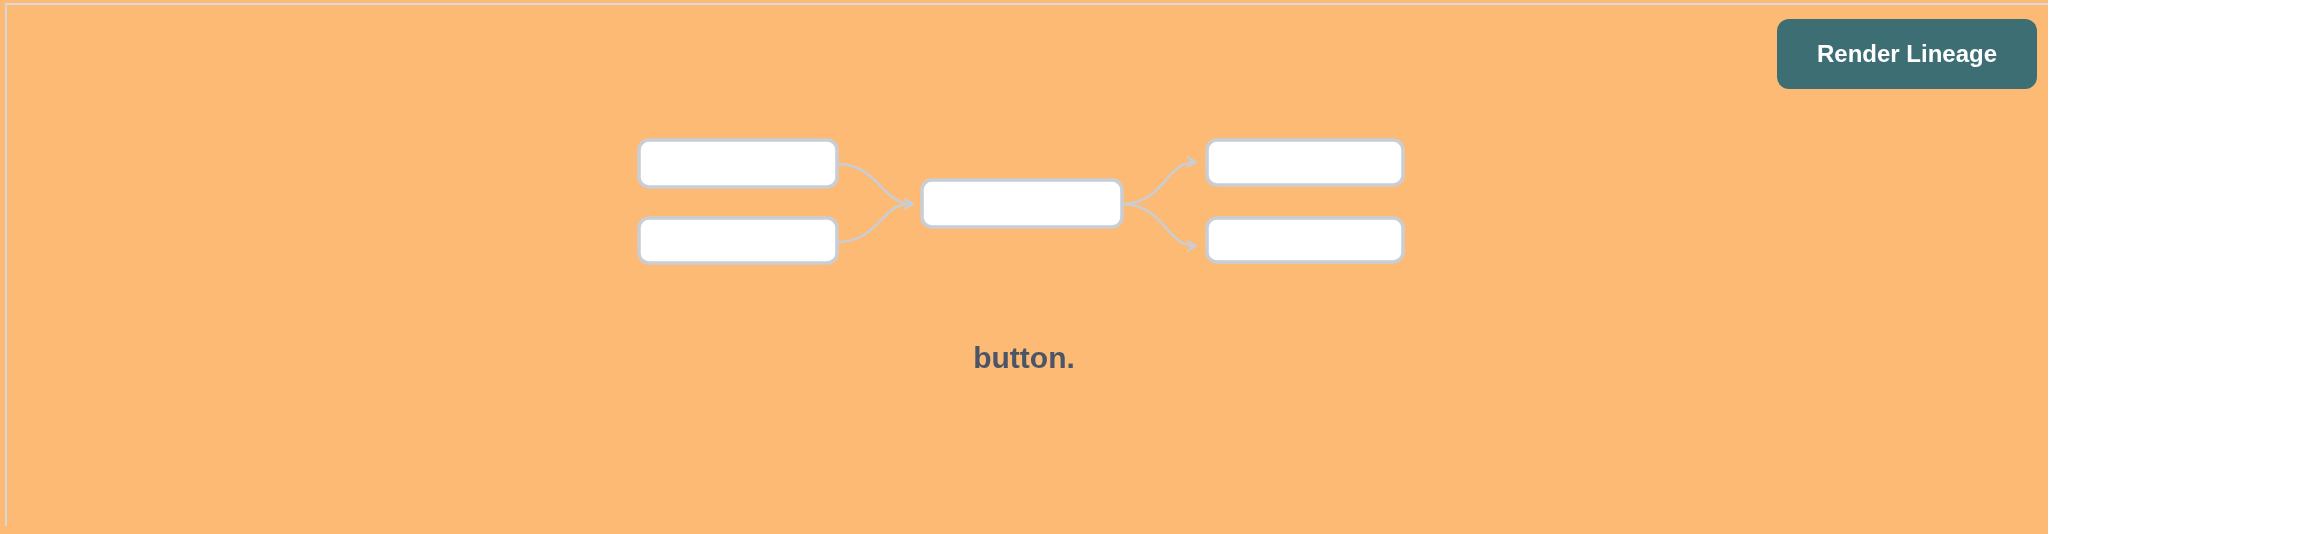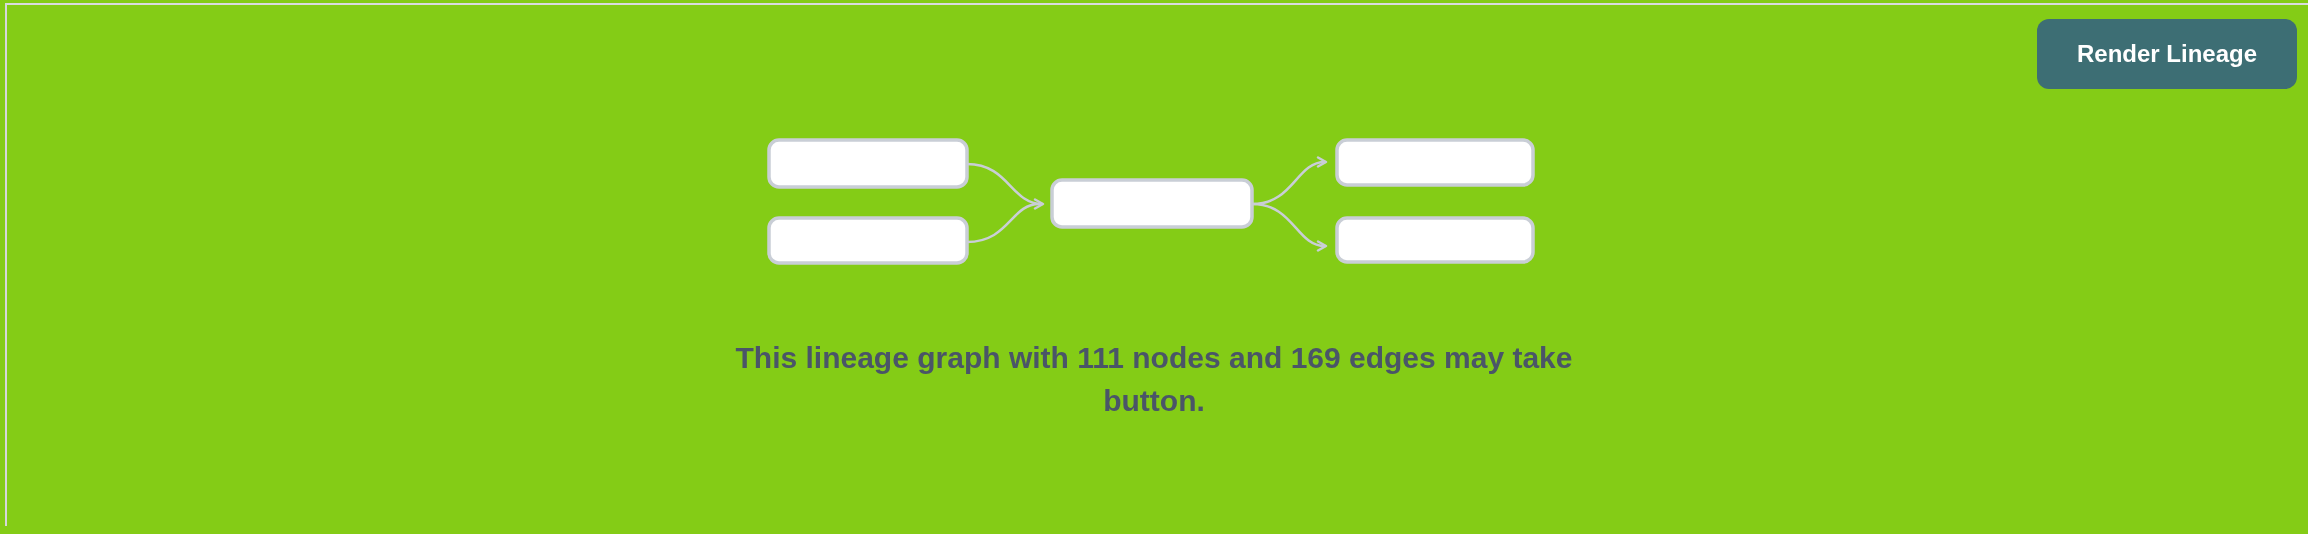--- a/index.html
+++ b/index.html
@@ -4,22 +4,22 @@
 <style>
   * { margin: 0; padding: 0; box-sizing: border-box; }
   html, body {
     width: 2308px; height: 534px;
     background: #ffffff;
     font-family: "Liberation Sans", sans-serif;
     overflow: hidden;
   }
   .panel {
     position: relative;
-    width: 2308px; height: 534px;
-    background: #84cc16;
+    width: 2048px; height: 534px;
+    background: #fdba74;
   }
   .top-border {
     position: absolute;
     left: 6px; right: 0; top: 3px;
     height: 2px;
     background: #d9dbde;
   }
   .left-border {
     position: absolute;
     left: 5px; top: 3px;
@@ -88,17 +88,16 @@
       <g stroke="#c9ced6" stroke-width="3.5" fill="#ffffff">
         <rect x="10" y="12" width="198" height="47" rx="10"></rect>
         <rect x="10" y="90" width="198" height="45" rx="10"></rect>
         <rect x="293" y="52" width="200" height="47" rx="10"></rect>
         <rect x="578" y="12" width="196" height="45" rx="10"></rect>
         <rect x="578" y="90" width="196" height="44" rx="10"></rect>
       </g>
     </svg>
 
     <div class="message">
-      <div>This lineage graph with 111 nodes and 169 edges may take</div>
       <div>button.</div>
     </div>
   </div>
 </div>
 
 </body></html>

